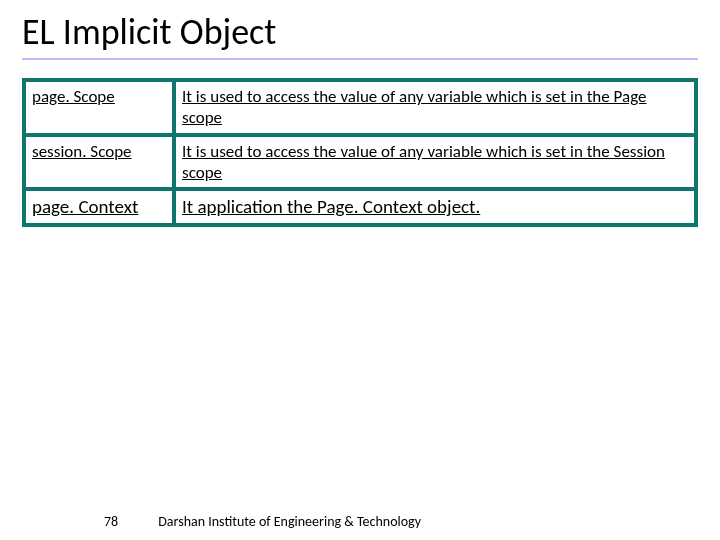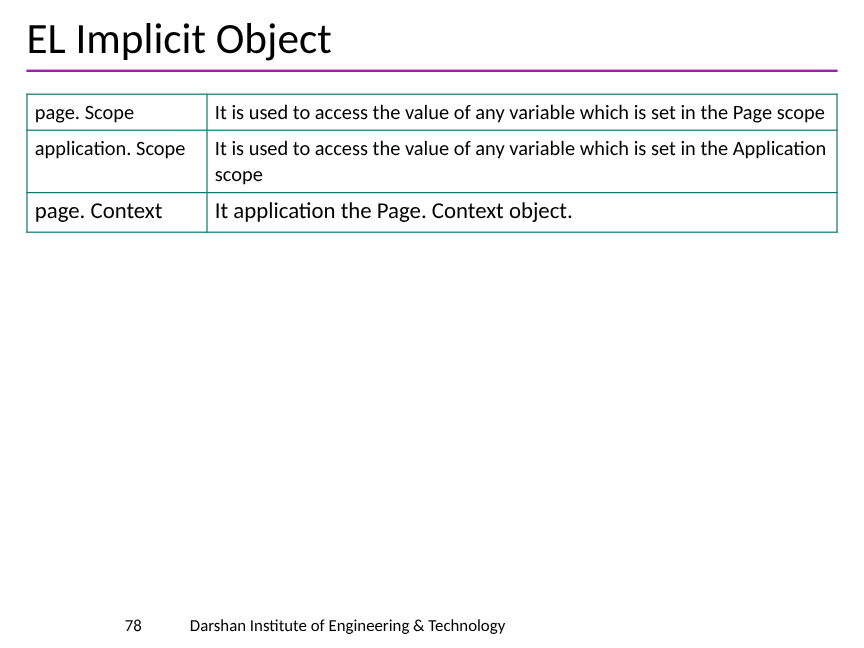--- a/index.html
+++ b/index.html
@@ -1,42 +1,42 @@
 <!DOCTYPE html>
 <html><head>
 <meta charset="utf-8">
 <style>
   * { box-sizing: border-box; margin: 0; padding: 0; }
   html, body { width: 720px; height: 540px; background: #fff; font-family: "Calibri", "Segoe UI", Arial, sans-serif; color: #000; }
   .slide { width: 720px; height: 540px; position: relative; padding: 10px 22px 0 22px; }
-  .title { font-size: 36px; font-weight: 400; letter-spacing: 0px; padding-bottom: 4px; border-bottom: 2px solid #a21caf; margin-bottom: 18px; }
+  .title { font-size: 36px; font-weight: 400; letter-spacing: 0px; padding-bottom: 4px; border-bottom: 2px solid #c4b5fd; margin-bottom: 18px; }
   table { width: 100%; border-collapse: collapse; }
-  td { border: 1px solid #0f766e; padding: 4px 6px; vertical-align: top; font-size: 17px; line-height: 1.25; }
+  td { border: 4px solid #0f766e; padding: 4px 6px; vertical-align: top; font-size: 17px; line-height: 1.25; text-decoration: underline; }
   td.name { width: 150px; font-weight: 400; }
   td.small { font-size: 19px; margin-top: 28px; }
   .footer { position: absolute; left: 0; bottom: 10px; width: 100%; padding: 0 22px; display: flex; align-items: center; font-size: 14px; }
   .footer-left { flex: 0 0 auto; }
   .footer-num { flex: 0 0 auto; margin-left: 82px; margin-right: 40px; }
   .footer-right { flex: 1 1 auto; }
 </style>
 </head>
 <body>
 
 <div class="slide">
   <h1 class="title">EL Implicit Object</h1>
 
   <table>
     <tbody>
       <tr>
         <td class="name">page. Scope</td>
         <td>It is used to access the value of any variable which is set in the Page scope</td>
       </tr>
       <tr>
-        <td class="name">application. Scope</td>
-        <td>It is used to access the value of any variable which is set in the Application scope</td>
+        <td class="name">session. Scope</td>
+        <td>It is used to access the value of any variable which is set in the Session scope</td>
       </tr>
       <tr>
         <td class="name small">page. Context</td>
         <td class="small">It application the Page. Context object.</td>
       </tr>
     </tbody>
   </table>
 
   <div class="footer">
     <span class="footer-num">78</span>

